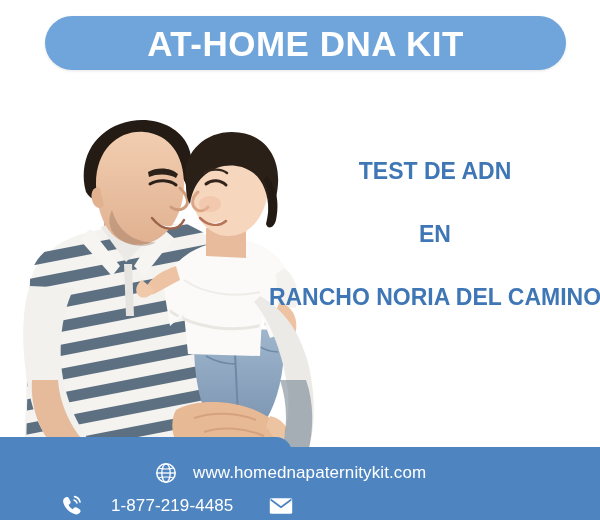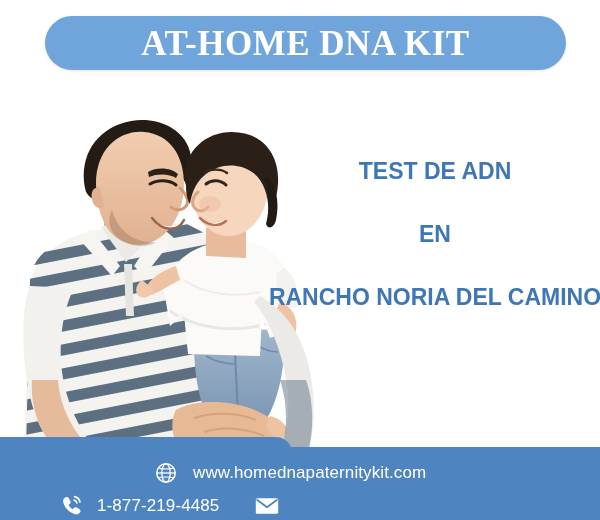--- a/index.html
+++ b/index.html
@@ -35,21 +35,21 @@
     justify-content: center;
     box-sizing: border-box;
   }
   #header-title {
     color: #ffffff;
     font-size: 35px;
     font-weight: bold;
     letter-spacing: 0.5px;
     line-height: 1;
     white-space: nowrap;
-    font-family: Liberation Serif, serif;
+    font-family: Liberation Sans, sans-serif;
   }
 
   
   #photo {
     position: absolute;
     left: 8px;
     top: 80px;
     width: 320px;
     height: 372px;
   }
@@ -122,21 +122,21 @@
     gap: 16px;
   }
   #footer-row-contact {
     left: 60px;
     top: 57px;
     gap: 0px;
   }
   .footer-item {
     display: flex;
     align-items: center;
-    gap: 14px;
+    gap: 28px;
   }
   #contact-phone { margin-right: 36px; }
 
   .footer-text {
     color: #ffffff;
     font-size: 17px;
     font-weight: normal;
     white-space: nowrap;
     letter-spacing: 0.1px;
     font-family: "Liberation Sans", sans-serif;

